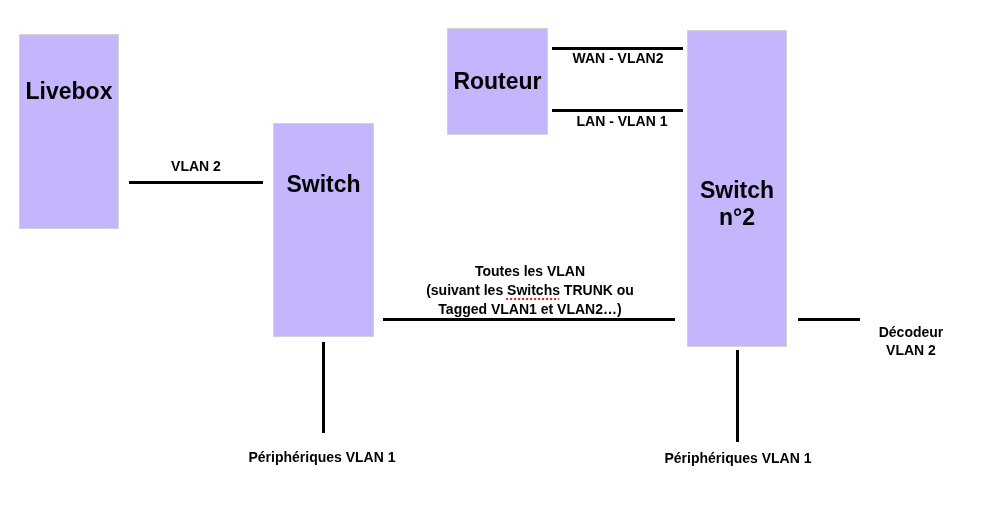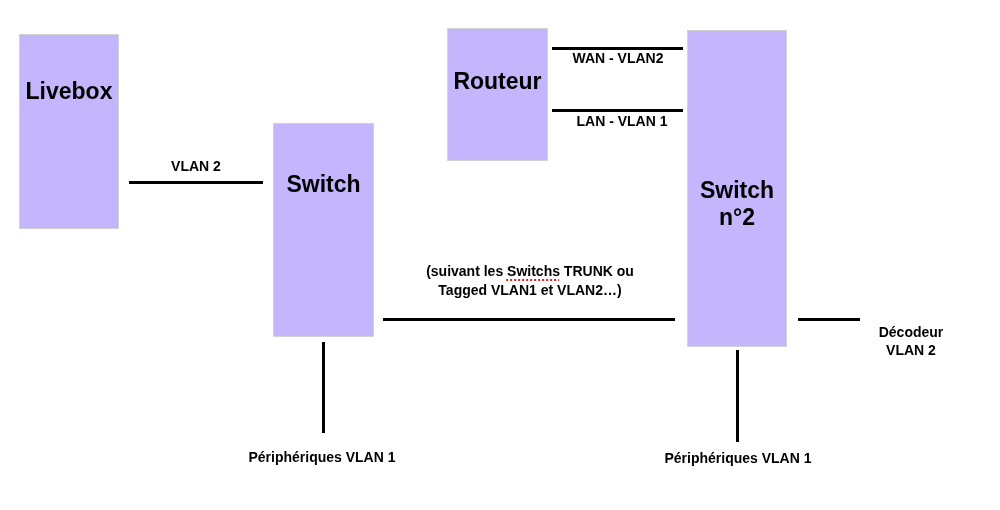--- a/index.html
+++ b/index.html
@@ -62,21 +62,21 @@
 <div id="canvas">
 
   <div class="box" style="left:19px; top:34px; width:100px; height:195px; padding-top:43px;">
     <div>Livebox</div>
   </div>
 
   <div class="box" style="left:273px; top:123px; width:101px; height:214px; padding-top:47px;">
     <div>Switch</div>
   </div>
 
-  <div class="box" style="left:447px; top:28px; width:101px; height:133px; padding-top:39px;">
+  <div class="box" style="left:447px; top:28px; width:101px; height:107px; padding-top:39px;">
     <div>Routeur</div>
   </div>
 
   <div class="box" style="left:687px; top:30px; width:100px; height:317px; padding-top:146px;">
     <div>Switch</div>
     <div>n°2</div>
   </div>
 
   <div class="link-h" style="left:129px; top:181px; width:134px;"></div>
   <div class="link-h" style="left:552px; top:47px; width:131px;"></div>
@@ -87,20 +87,21 @@
   <div class="link-v" style="left:322px; top:342px; height:91px;"></div>
   <div class="link-v" style="left:736px; top:350px; height:92px;"></div>
 
   <div class="lbl" style="left:196px; top:158px;">VLAN 2</div>
 
   <div class="lbl" style="left:618px; top:50px;">WAN - VLAN2</div>
 
   <div class="lbl" style="left:622px; top:113px;">LAN - VLAN 1</div>
 
   <div class="lbl lbl-multi3" style="left:530px; top:262px;">
+    <div>Toutes les VLAN</div>
     <div><span>(suivant les </span><span class="misspelled">Switchs</span><span> TRUNK ou</span></div>
     <div>Tagged VLAN1 et VLAN2…)</div>
   </div>
 
   <div class="lbl lbl-multi2" style="left:911px; top:304px;">
     <div>Décodeur</div>
     <div>VLAN 2</div>
   </div>
 
   <div class="lbl" style="left:322px; top:449px;">Périphériques VLAN 1</div>

